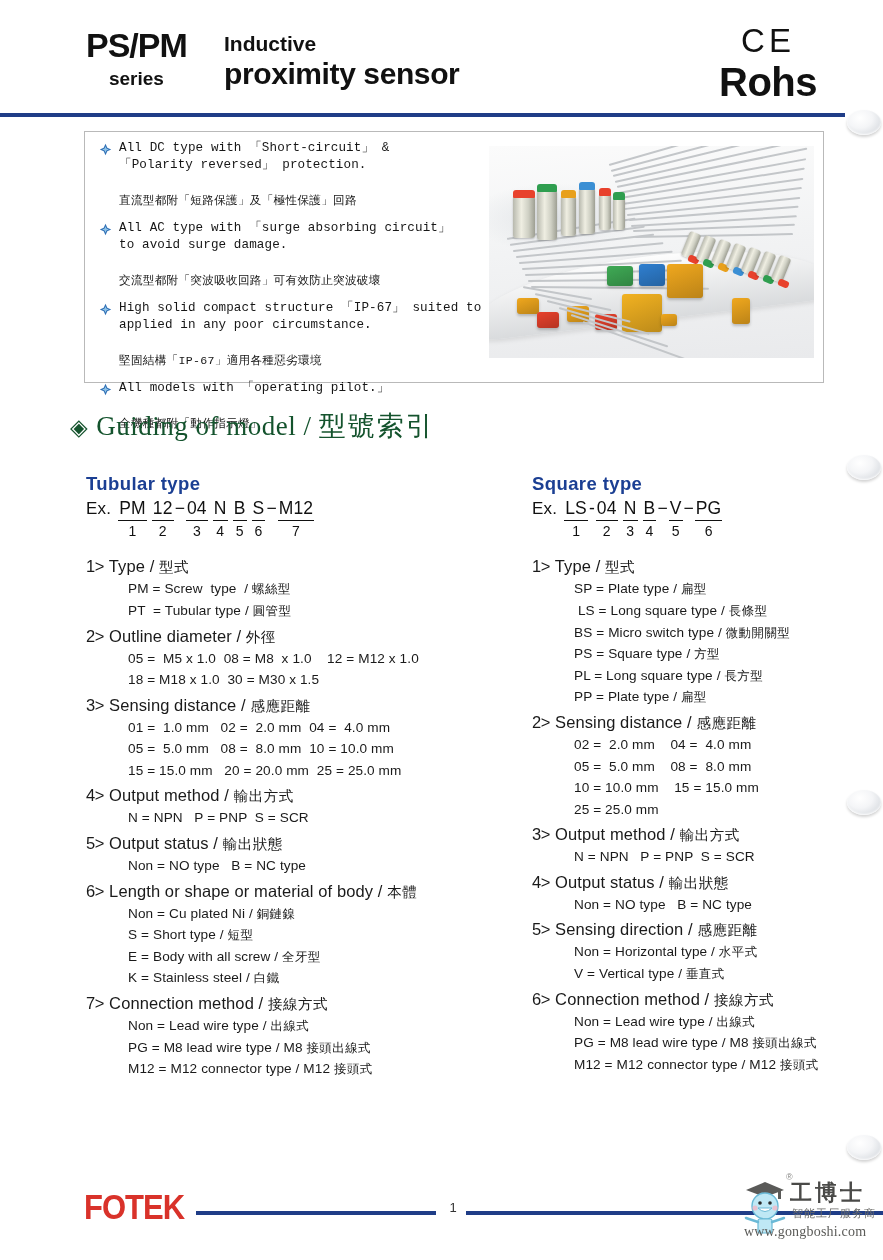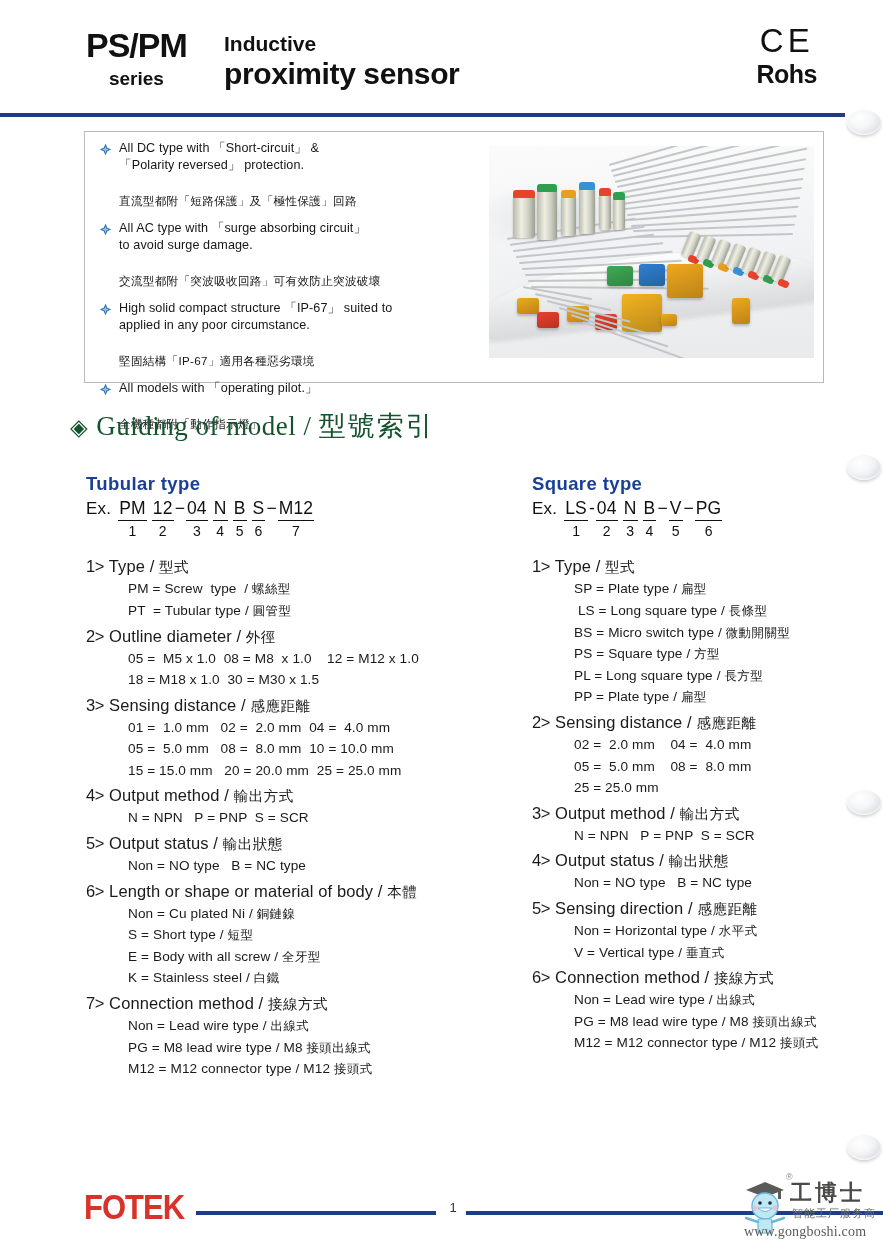--- a/index.html
+++ b/index.html
@@ -28,32 +28,32 @@
     font-size: 30px; font-weight: bold; color: #111;
     line-height: 1.12; letter-spacing: -0.4px; margin-top: 2px;
   }
   .cert-block { position: absolute; right: 66px; top: 24px; text-align: center; }
   .ce-mark {
     font-size: 33px; font-weight: normal; color: #111;
     letter-spacing: 4px; line-height: 1.0;
     font-family: "Liberation Sans", sans-serif;
   }
   .rohs-mark {
-    font-size: 25px; font-weight: bold; color: #111;
+    font-size: 40px; font-weight: bold; color: #111;
     line-height: 1.05; margin-top: 4px; letter-spacing: -0.5px;
   }
   .hdr-rule {
     position: absolute; left: 0; top: 113px; width: 845px; height: 4px;
     background: #1f3d87;
   }
 
   
   .feature-panel {
     position: absolute; left: 84px; top: 131px; width: 740px; height: 252px;
-    border: 1px solid #b9b9b9; background: #fff;
+    border: 1px solid #b9b9b9; background: #fff; font-family: Liberation Mono, monospace;
   }
   .features { position: absolute; left: 14px; top: 8px; width: 400px; }
   .feat { display: flex; margin-bottom: 11px; }
   .feat-bullet { width: 20px; flex: none; padding-top: 3px; }
   .feat-text { flex: 1; }
   .feat-en {
     font-size: 12.6px; color: #161616; line-height: 1.34;
     letter-spacing: 0.1px;
   }
   .feat-cn {
@@ -459,20 +459,21 @@
           <div class="sub"><span> LS = Long square type / </span><span class="cn">長條型</span></div>
           <div class="sub"><span>BS = Micro switch type / </span><span class="cn">微動開關型</span></div>
           <div class="sub"><span>PS = Square type / </span><span class="cn">方型</span></div>
           <div class="sub"><span>PL = Long square type / </span><span class="cn">長方型</span></div>
           <div class="sub"><span>PP = Plate type / </span><span class="cn">扁型</span></div>
         </div>
         <div class="item">
           <div class="item-head"><span class="num">2</span><span>&gt; </span><span>Sensing distance</span><span> / </span><span class="cn">感應距離</span></div>
           <div class="sub"><span>02 =  2.0 mm    04 =  4.0 mm</span></div>
           <div class="sub"><span>05 =  5.0 mm    08 =  8.0 mm</span></div>
+          <div class="sub"><span>10 = 10.0 mm    15 = 15.0 mm</span></div>
           <div class="sub"><span>25 = 25.0 mm</span></div>
         </div>
         <div class="item">
           <div class="item-head"><span class="num">3</span><span>&gt; </span><span>Output method</span><span> / </span><span class="cn">輸出方式</span></div>
           <div class="sub"><span>N = NPN   P = PNP  S = SCR</span></div>
         </div>
         <div class="item">
           <div class="item-head"><span class="num">4</span><span>&gt; </span><span>Output status</span><span> / </span><span class="cn">輸出狀態</span></div>
           <div class="sub"><span>Non = NO type   B = NC type</span></div>
         </div>

